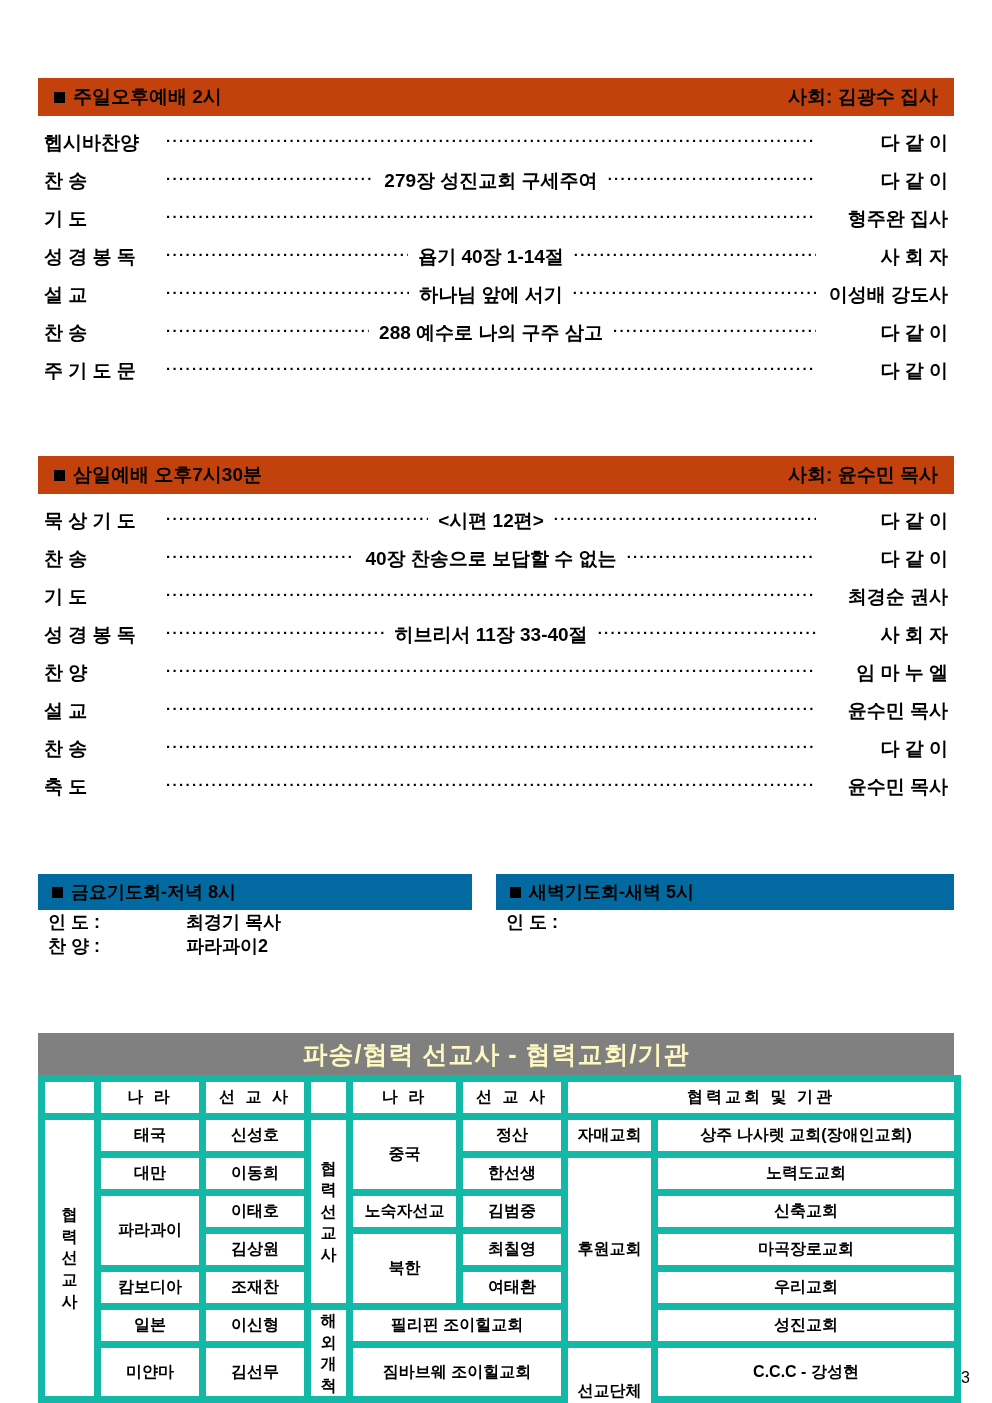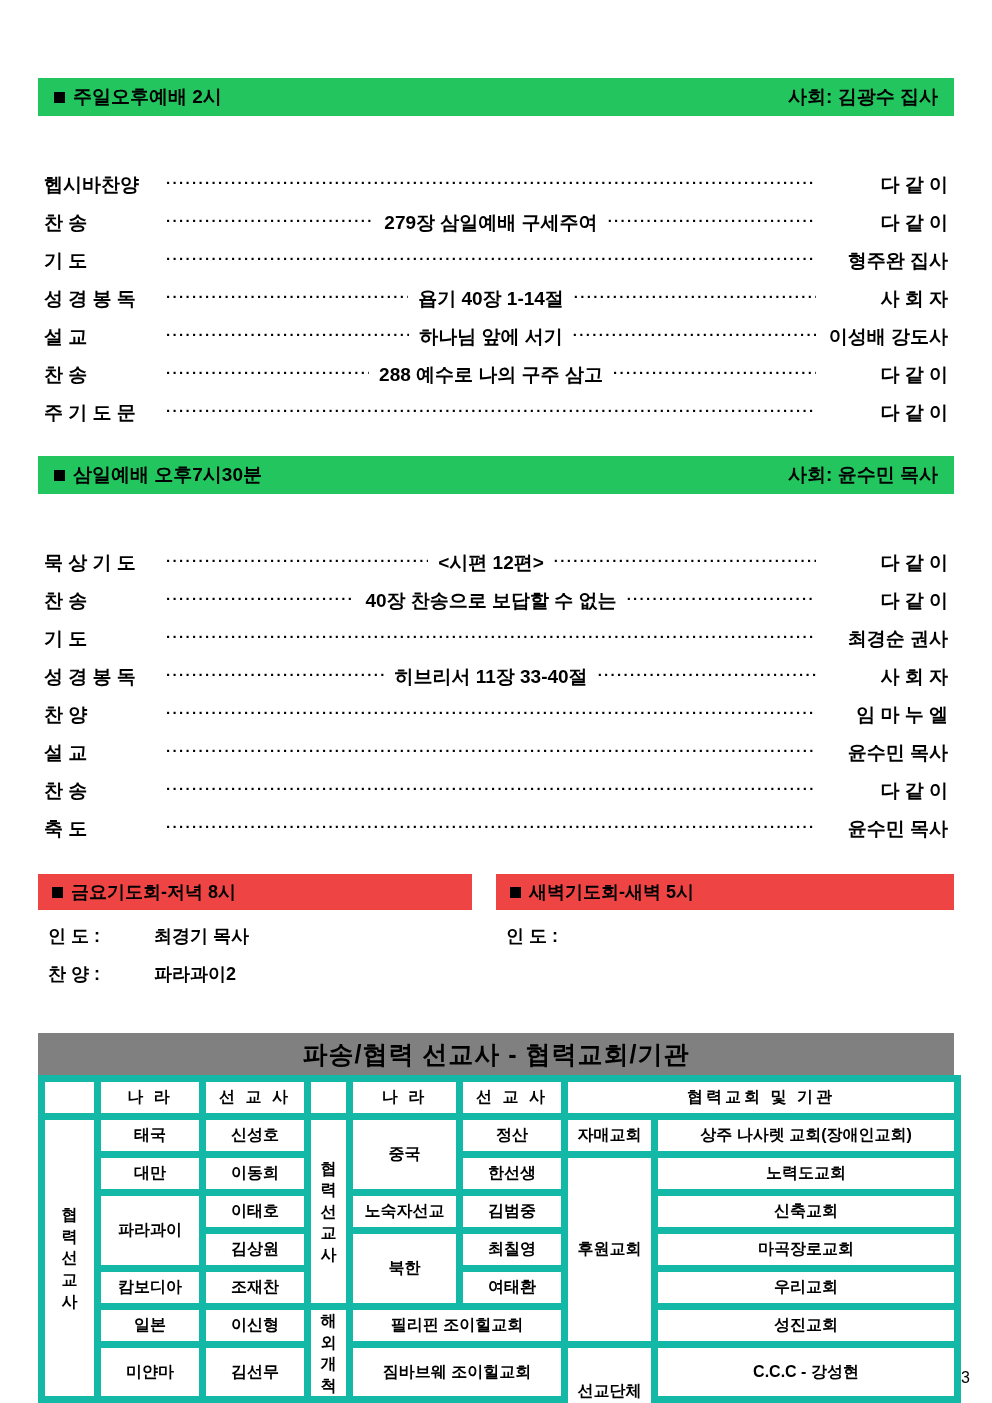--- a/index.html
+++ b/index.html
@@ -22,21 +22,21 @@
     padding: 0;
   }
 
   
   .service {
     position: absolute;
     left: 38px;
     width: 916px;
   }
   .svc-header {
-    background: #22c55e;
+    background: #c2410c;
     height: 38px;
     display: flex;
     align-items: center;
     justify-content: space-between;
     padding: 0 16px;
     box-sizing: border-box;
     font-size: 19px;
     font-weight: bold;
   }
   .svc-header .left {
@@ -97,64 +97,63 @@
   }
   .row .who {
     flex: 0 0 auto;
     min-width: 120px;
     text-align: right;
     padding-left: 12px;
     padding-right: 6px;
     display: flex;
     justify-content: flex-end;
     gap: 0;
-    margin-top: 42px;
   }
 
   
   .mini {
     position: absolute;
     width: 434px;
   }
   .mini-header {
-    background: #ef4444;
+    background: #0369a1;
     height: 36px;
     display: flex;
     align-items: center;
     gap: 8px;
     padding: 0 14px;
     box-sizing: border-box;
     font-size: 18px;
     font-weight: bold;
   }
   .mini-row {
     display: flex;
     font-size: 18px;
     font-weight: bold;
-    margin-top: 14px;
     padding-left: 10px;
+    gap: 32px;
   }
   .mini-row .k {
     flex: 0 0 92px;
     display: flex;
     justify-content: space-between;
   }
   .mini-row .v { padding-left: 14px; }
   .mini-row.wide .k { flex: 0 0 88px; }
 
   
   .tbl-wrap {
     position: absolute;
     left: 38px;
     top: 1033px;
     width: 916px;
   }
   .tbl-title {
     background: #808080;
-    color: #000000;
+    color: #fef9c3;
     height: 42px;
     display: flex;
     align-items: center;
     justify-content: center;
     font-size: 25px;
     font-weight: bold;
     letter-spacing: 1px;
   }
   table.mission {
     border-collapse: collapse;
@@ -226,21 +225,21 @@
         </div>
         <div class="who">다 같 이</div>
       </div>
 
       <div class="row">
         <div class="label">
             <span>찬 송</span>
           </div>
         <div class="mid">
           <span class="dots">························································</span>
-          <span class="title">279장 삼일예배 구세주여</span>
+          <span class="title">279장 성진교회 구세주여</span>
           <span class="dots">························································</span>
         </div>
         <div class="who">다 같 이</div>
       </div>
 
       <div class="row">
         <div class="label">
             <span>기 도</span>
           </div>
         <div class="mid">

